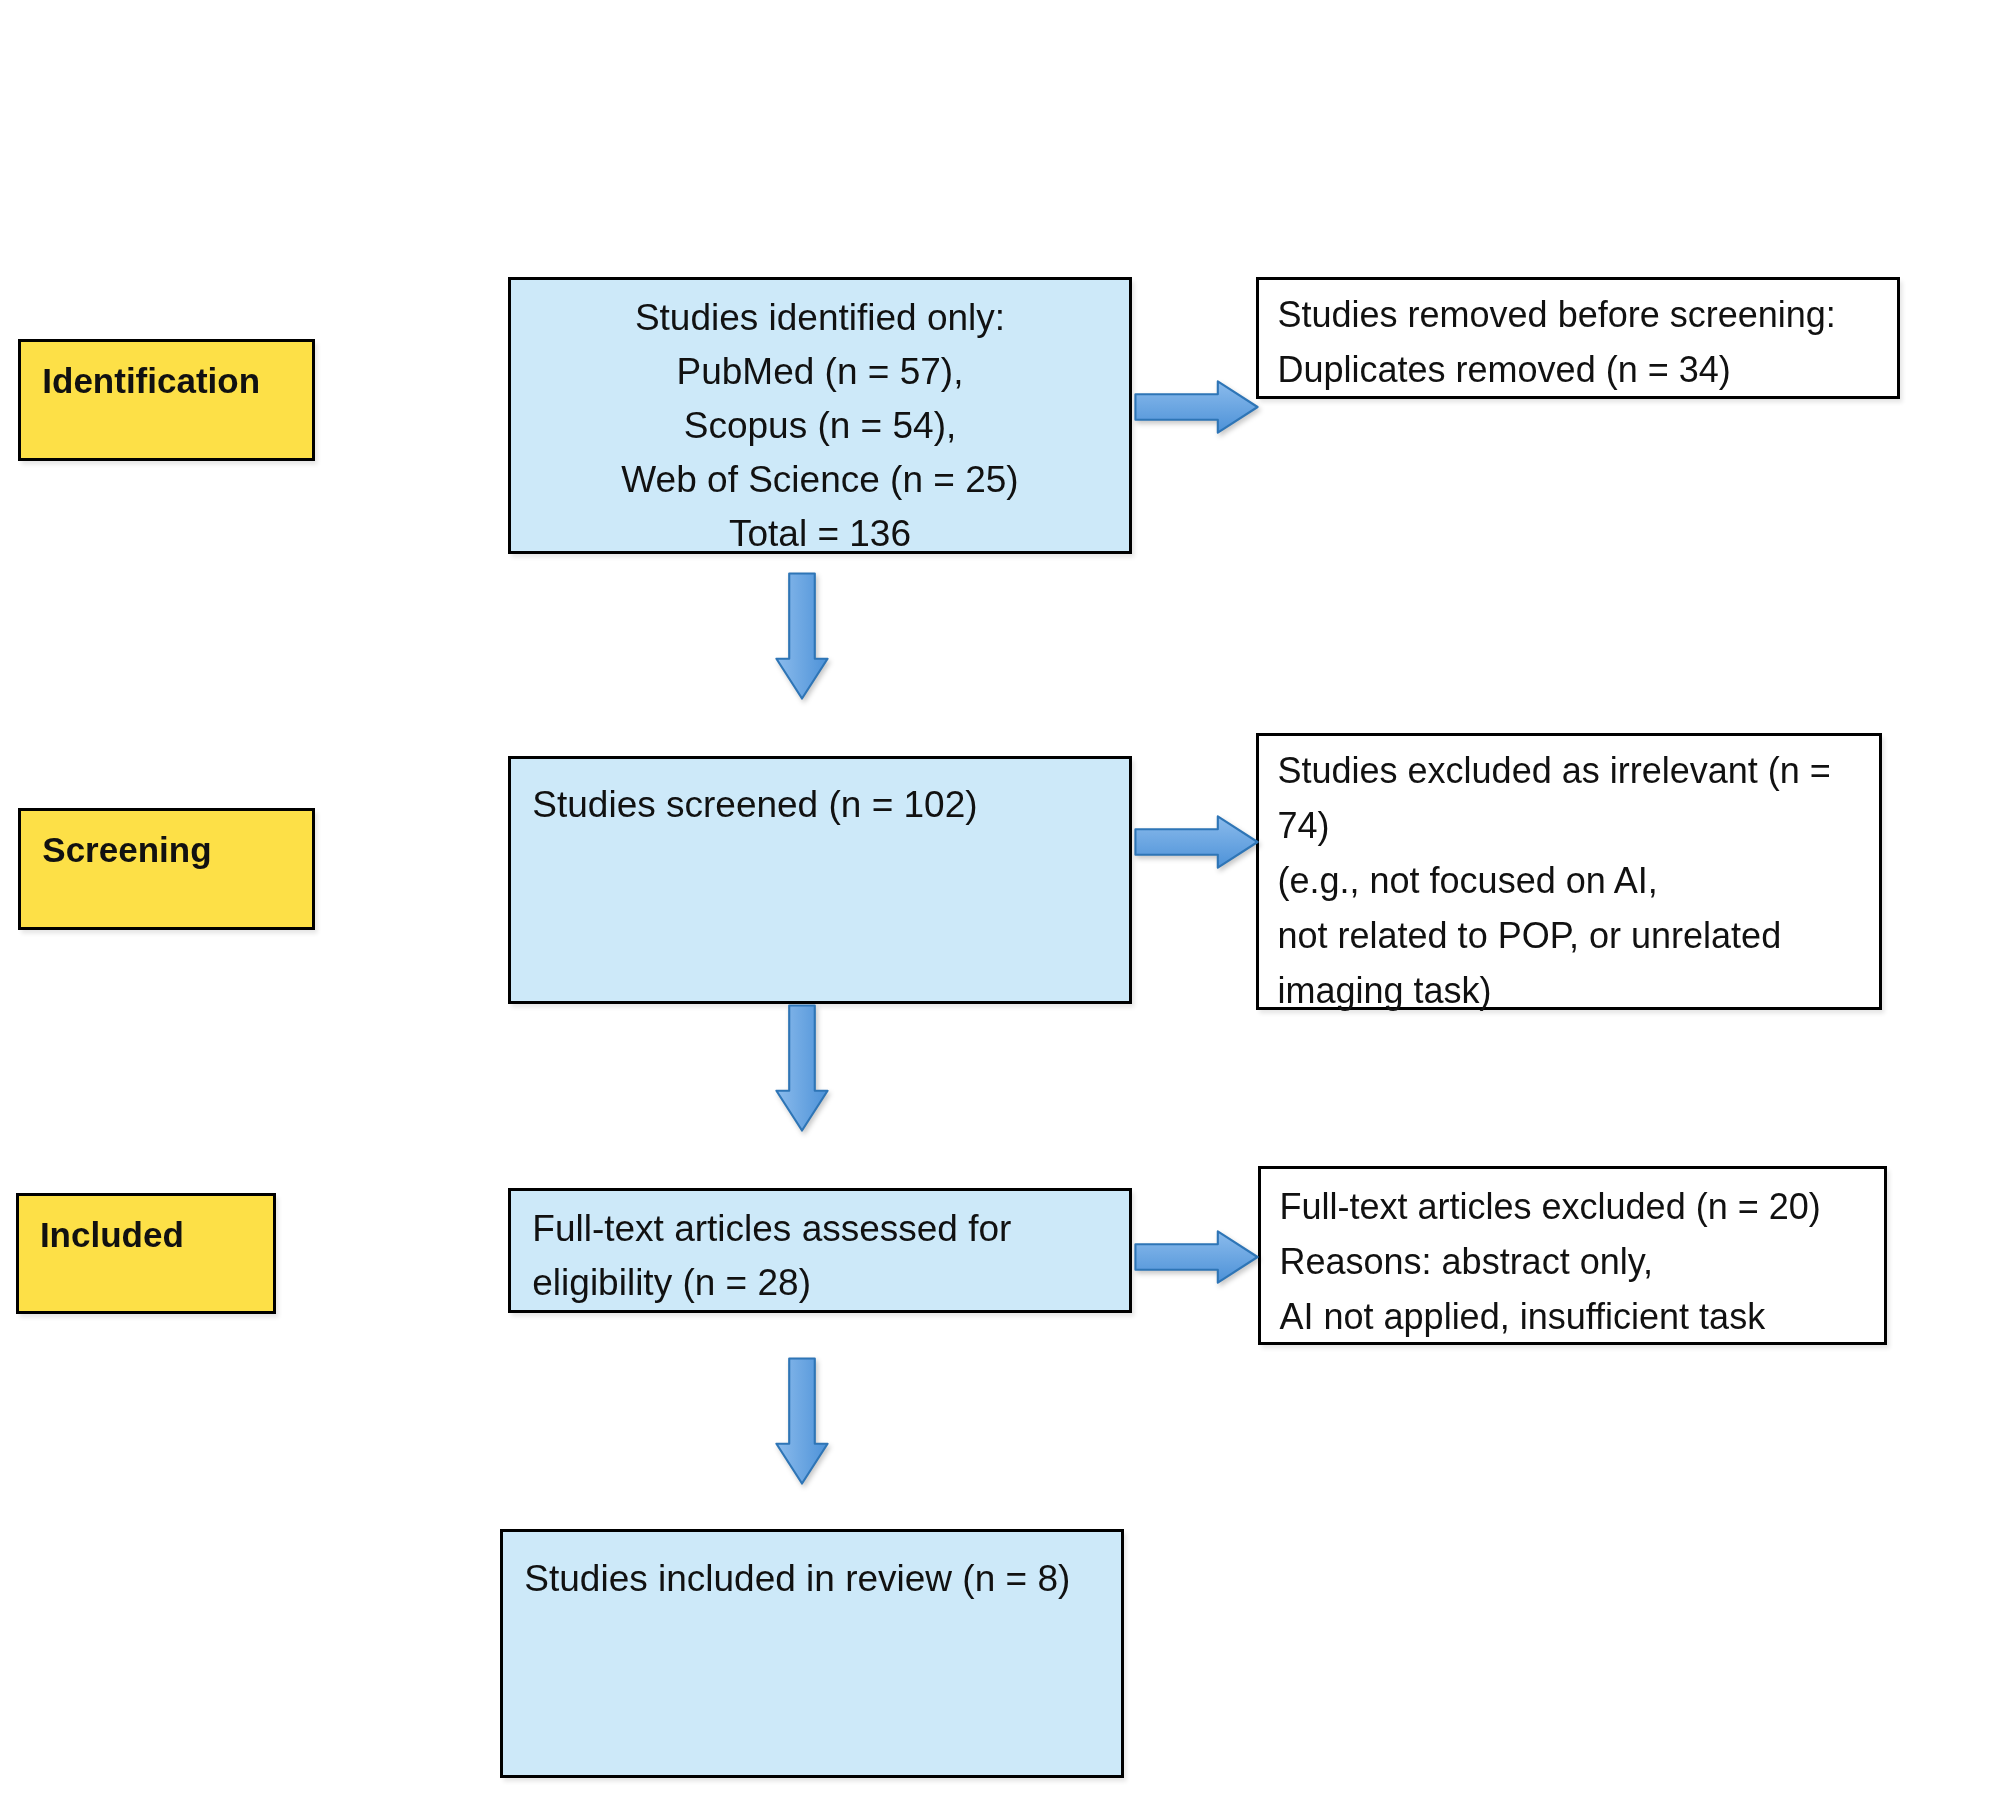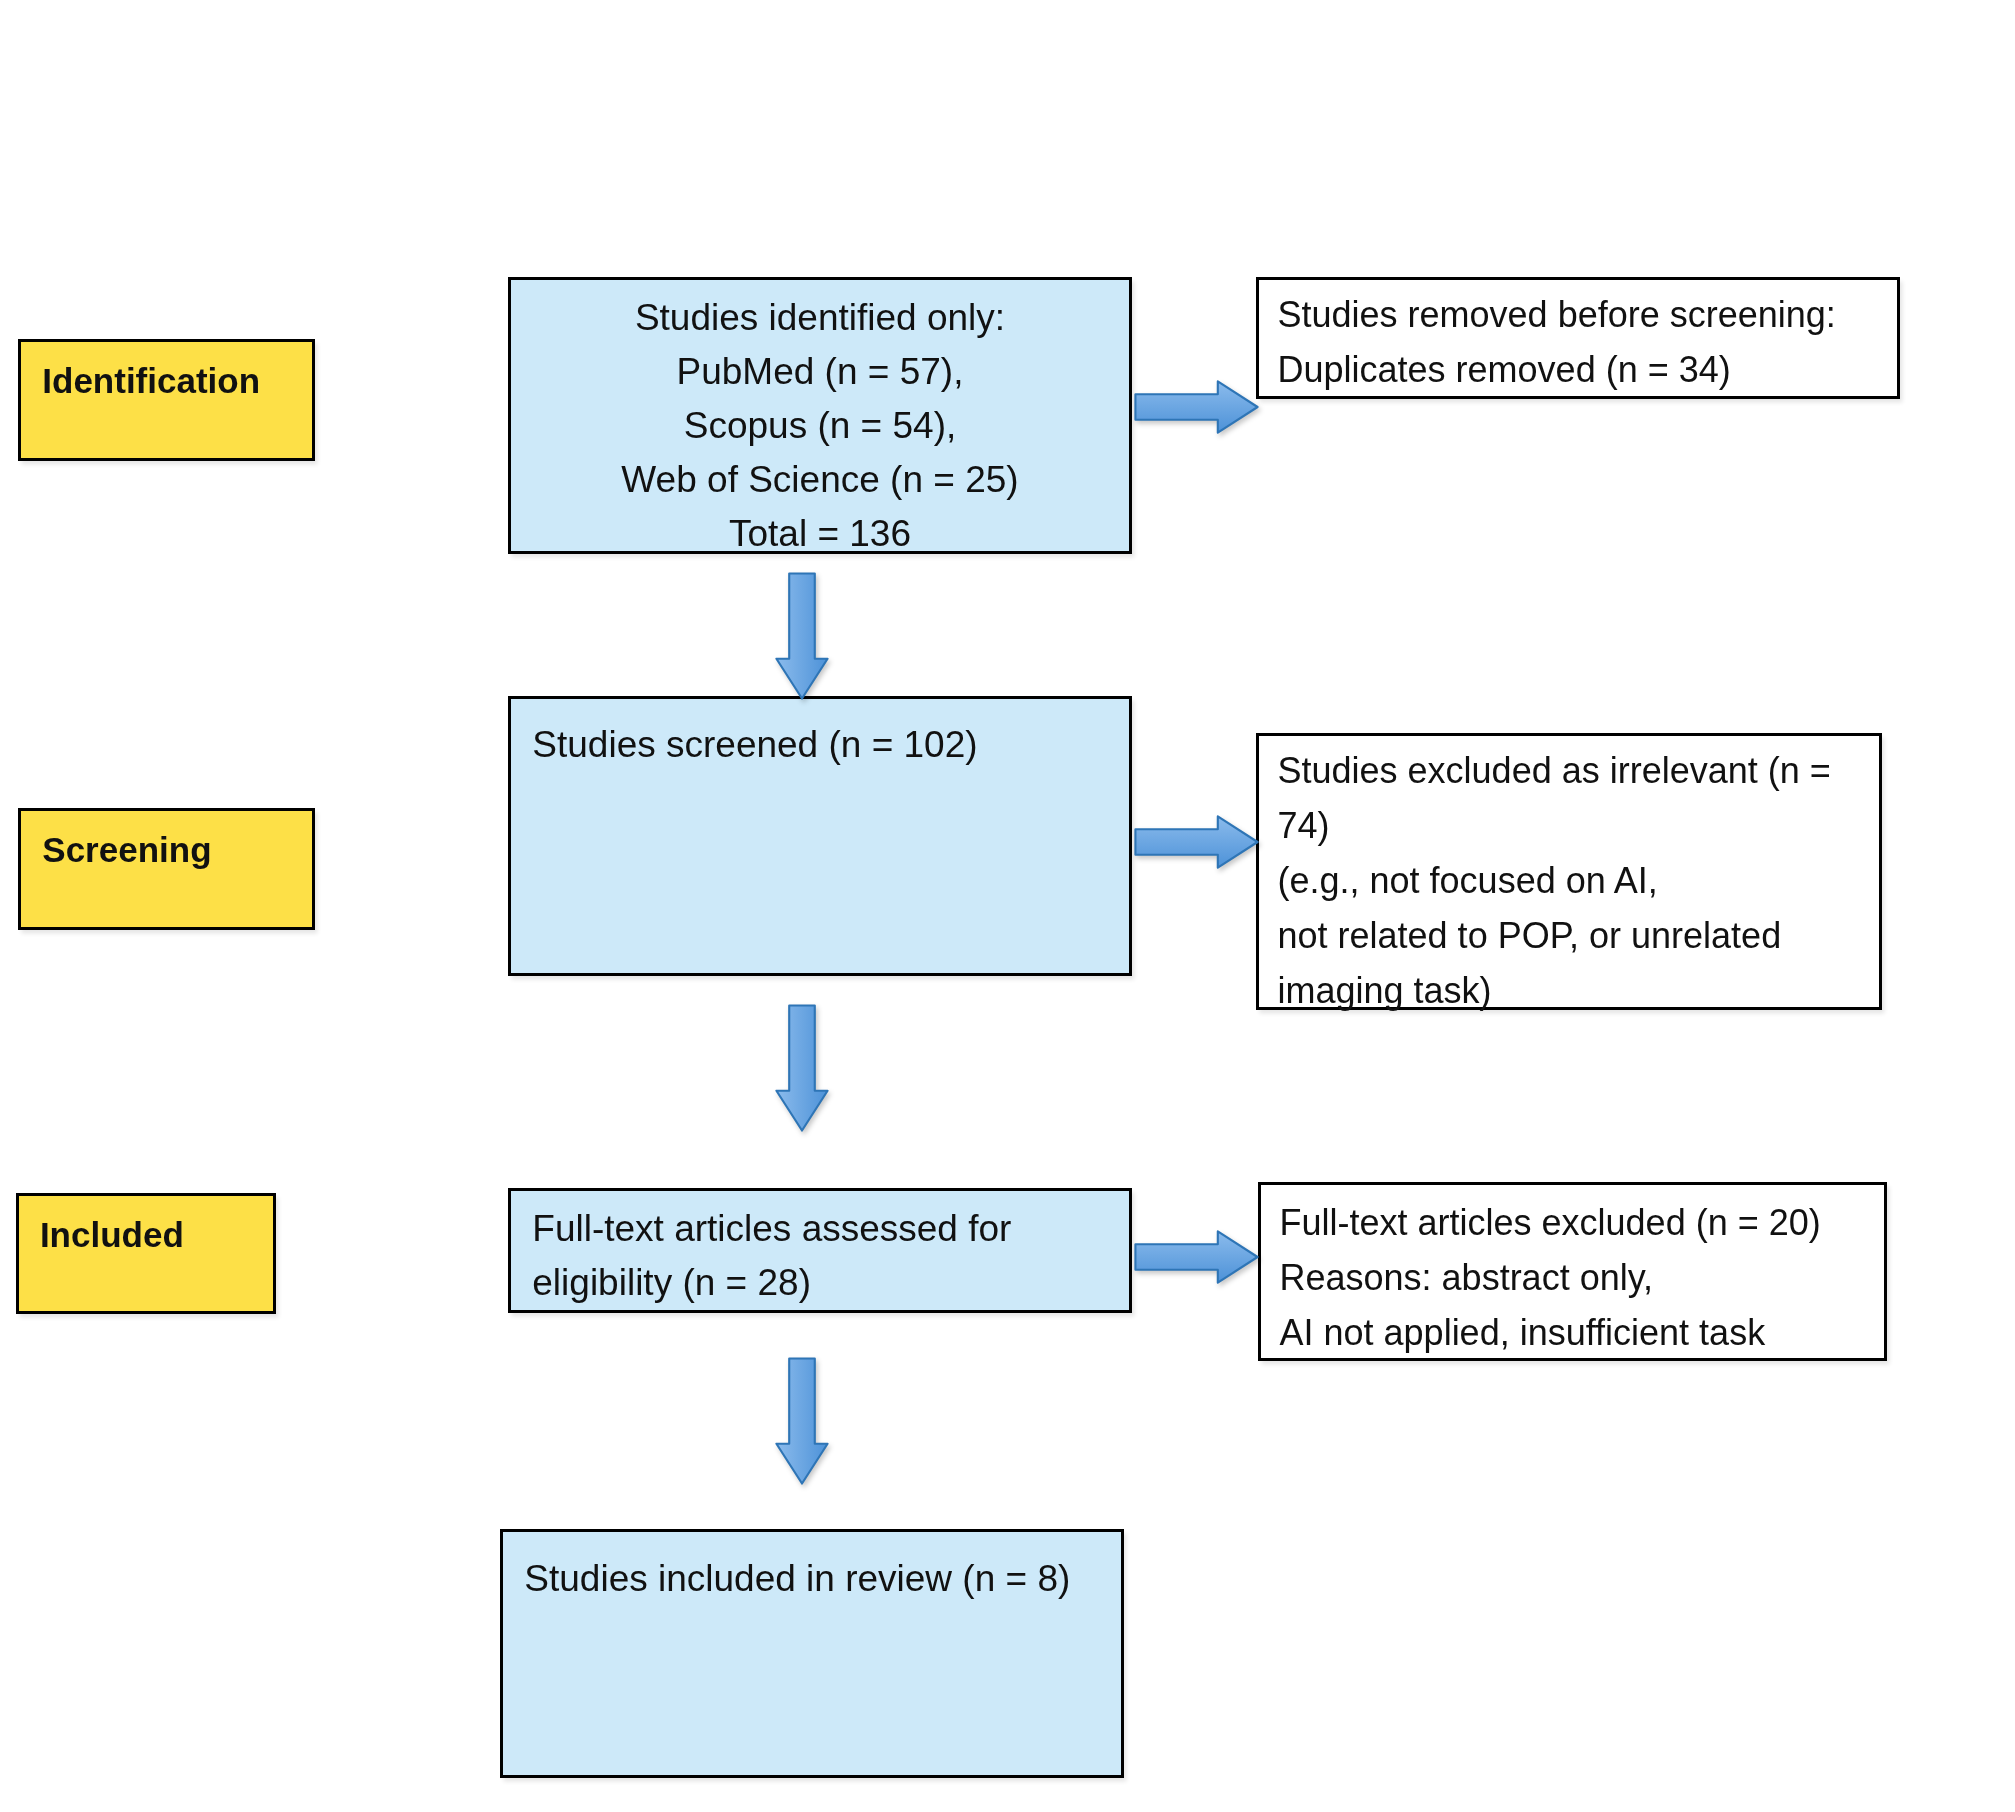--- a/index.html
+++ b/index.html
@@ -80,21 +80,21 @@
   </div>
 
   <div class="box blue-box flow-text centered" style="left:508px; top:277px; width:624px; height:277px; padding-top:11.4px;">
     <div class="line">Studies identified only:</div>
     <div class="line">PubMed (n = 57),</div>
     <div class="line">Scopus (n = 54),</div>
     <div class="line">Web of Science (n = 25)</div>
     <div class="line">Total = 136</div>
   </div>
 
-  <div class="box blue-box flow-text" style="left:508px; top:696px; width:624px; height:280px; padding:18.5px 14.2px 0 21.3px;">
+  <div class="box blue-box flow-text" style="left:508px; top:756px; width:624px; height:248px; padding:18.5px 14.2px 0 21.3px;">
     <div class="line">Studies screened (n = 102)</div>
   </div>
 
   <div class="box blue-box flow-text" style="left:508px; top:1188px; width:624px; height:125px; padding:11.4px 14.2px 0 21.3px;">
     <div class="line">Full-text articles assessed for</div>
     <div class="line">eligibility (n = 28)</div>
   </div>
 
   <div class="box blue-box flow-text" style="left:500px; top:1529px; width:624px; height:249px; padding:20px 14.2px 0 21.3px;">
     <div class="line">Studies included in review (n = 8)</div>
@@ -106,21 +106,21 @@
   </div>
 
   <div class="box side-box side-text" style="left:1256px; top:733px; width:626px; height:277px; padding:7.1px 12.8px 0 18.5px;">
     <div class="line">Studies excluded as irrelevant (n =</div>
     <div class="line">74)</div>
     <div class="line">(e.g., not focused on AI,</div>
     <div class="line">not related to POP, or unrelated</div>
     <div class="line">imaging task)</div>
   </div>
 
-  <div class="box side-box side-text" style="left:1258px; top:1166px; width:629px; height:179px; padding:10px 12.8px 0 18.5px;margin-top:16px;">
+  <div class="box side-box side-text" style="left:1258px; top:1166px; width:629px; height:179px; padding:10px 12.8px 0 18.5px;">
     <div class="line">Full-text articles excluded (n = 20)</div>
     <div class="line">Reasons: abstract only,</div>
     <div class="line">AI not applied, insufficient task</div>
   </div>
 
   <svg class="arrow" style="left:775px; top:572px;" width="54" height="128" viewBox="0 0 76 180">
     <defs>
       <linearGradient id="gd1" x1="0" y1="0" x2="1" y2="0">
         <stop offset="0" stop-color="#8BBBEC"></stop>
           <stop offset="1" stop-color="#4D92D8"></stop>

